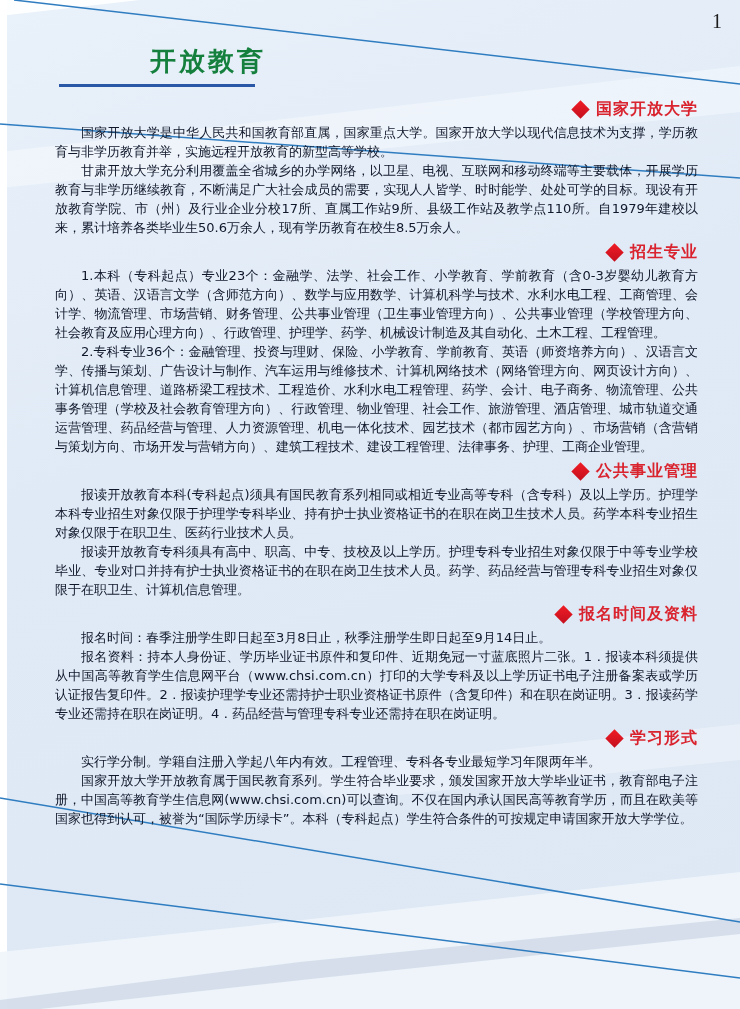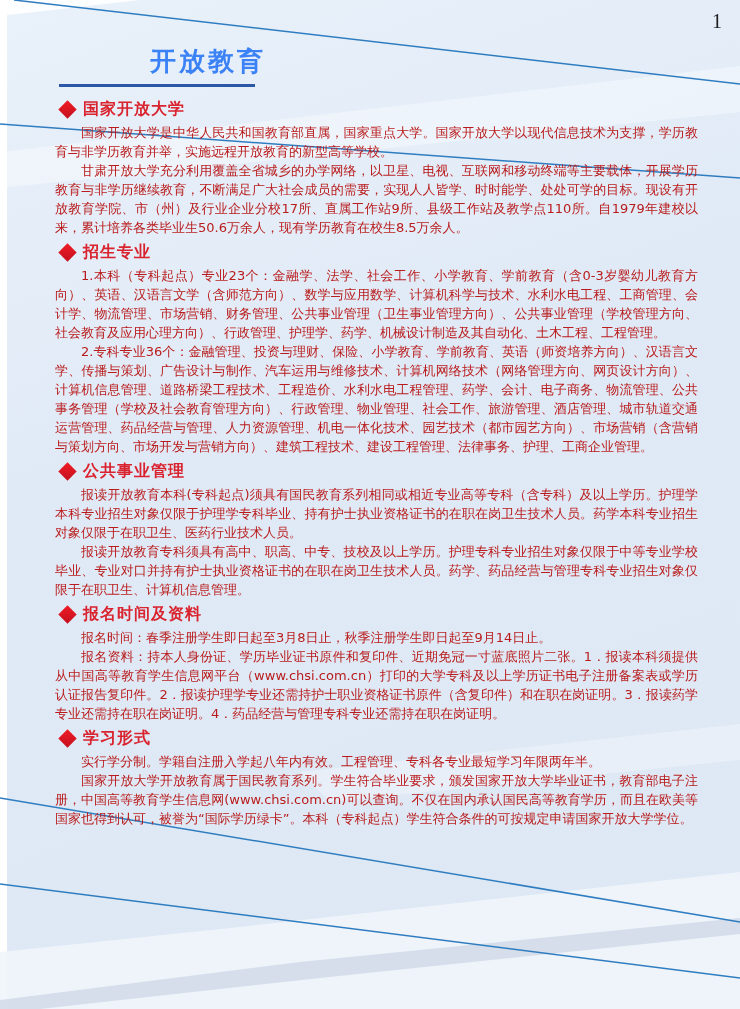--- a/index.html
+++ b/index.html
@@ -14,43 +14,43 @@
     background:linear-gradient(160deg,#e9f1fa 0%,#e0eaf6 40%,#dde8f4 100%);
   }
   .deco { position:absolute; inset:0; pointer-events:none; }
   .page-number {
     position:absolute; left:702px; top:10px; width:30px;
     font-family:"Liberation Serif","DejaVu Serif",serif;
     font-size:20px; color:#1c1c1c; text-align:center;
   }
   .doc-title {
     position:absolute; left:150px; top:44px;
-    font-size:26px; font-weight:bold; color:#3b82f6; letter-spacing:3px;
+    font-size:26px; font-weight:bold; color:#15803d; letter-spacing:3px;
   }
   .title-underline {
     position:absolute; left:59px; top:84px; width:196px; height:3px;
     background:#2b57a7;
   }
   .content {
     position:absolute; left:55px; top:94px; width:643px;
   }
   .section-heading {
     position:relative; display:flex; align-items:center;
-    margin:4px 0 3px; height:22px;
+    margin:4px 0 3px; height:22px;justify-content:flex-end;
   }
   .diamond {
     width:13px; height:13px; margin:0 9px 0 6px; flex:0 0 13px;
     background:linear-gradient(135deg,#ef1c25,#c40f1e);
     transform:rotate(45deg);
   }
   .section-heading .label {
     font-size:16px; font-weight:bold; color:#d9232e; letter-spacing:1px;
   }
   .section p {
-    font-size:13px; line-height:19px; color:#b91c1c;
+    font-size:13px; line-height:19px; color:#0f172a;
     text-align:justify; text-indent:2em;
   }
 </style>
 </head>
 <body>
 
 <div class="page">
 
   <div class="bg-panel"></div>
 

